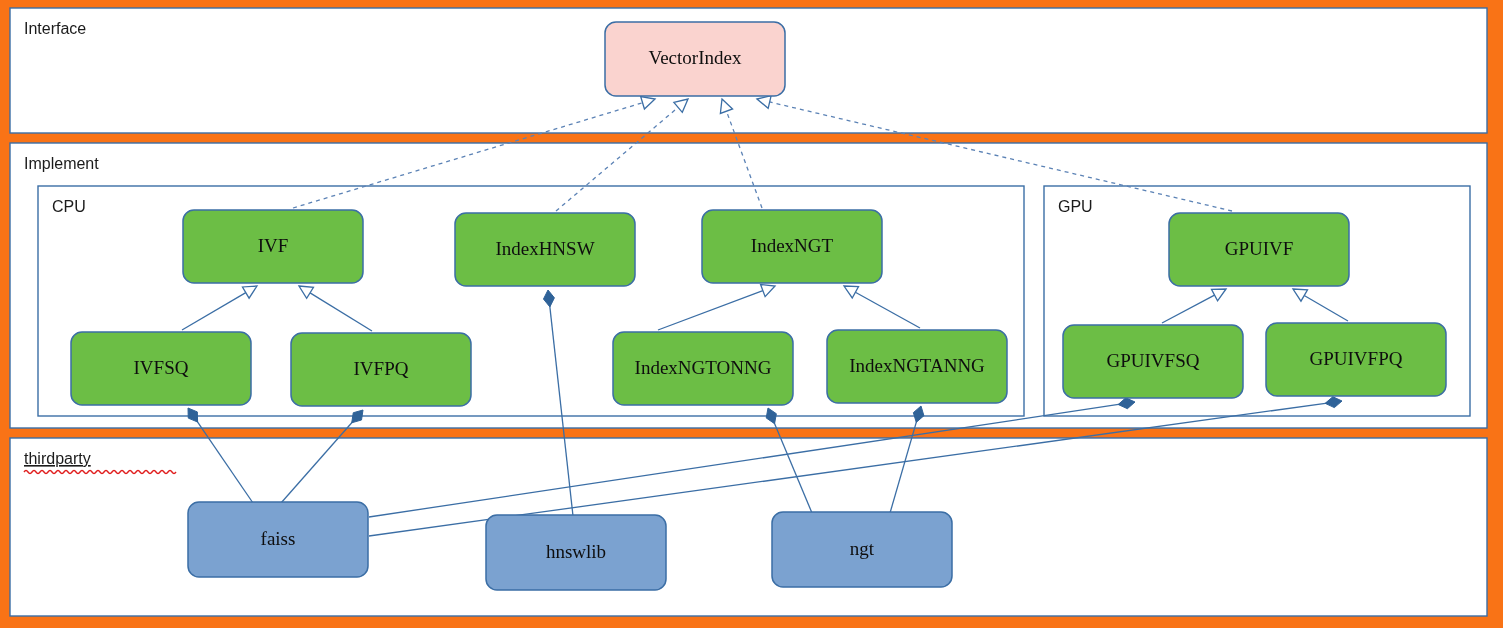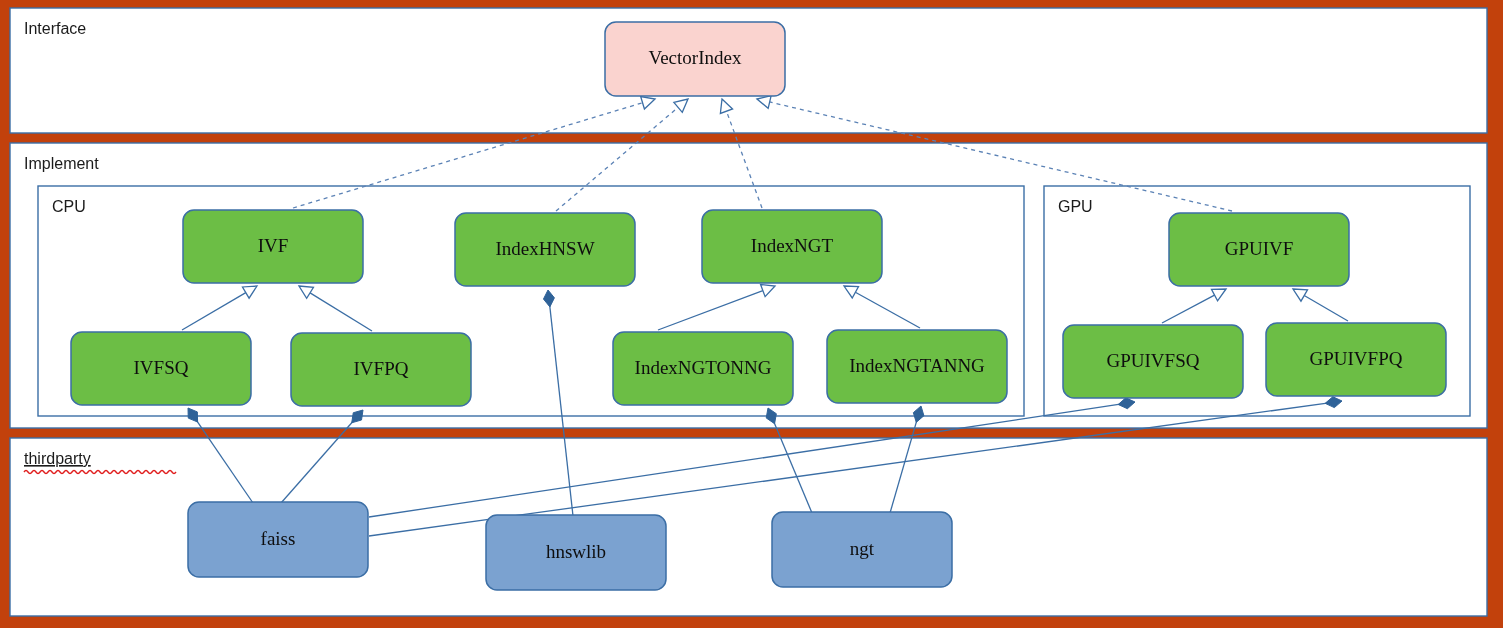--- a/index.html
+++ b/index.html
@@ -1,21 +1,21 @@
 <!DOCTYPE html>
 <html><head>
 <meta charset="utf-8">
 <style>
   html,body{margin:0;padding:0;background:#ffffff;}
   body{
     width:1503px;height:628px;
     font-family:"Liberation Sans", sans-serif;
     -webkit-font-smoothing:antialiased;
   }
-  #stage{position:relative;width:1503px;height:628px;overflow:hidden;background:#c2410c;}
+  #stage{position:relative;width:1503px;height:628px;overflow:hidden;background:#f97316;}
   svg#diagram{position:absolute;left:0;top:0;width:1503px;height:628px;display:block;}
 
   .pkg-rect{fill:#ffffff;stroke:#3b6ea5;stroke-width:1.4;}
   .pkg-label{font-family:"Liberation Sans",sans-serif;font-size:16px;fill:#1b1b1b;}
   .pkg-label.misspelled{text-decoration:underline;}
 
   .node-rect{stroke:#3b6ea5;stroke-width:1.5;}
   .node-rect.green{fill:#6cbe45;}
   .node-rect.blue{fill:#7ba2d0;}
   .node-rect.pink{fill:#fad3cf;}

